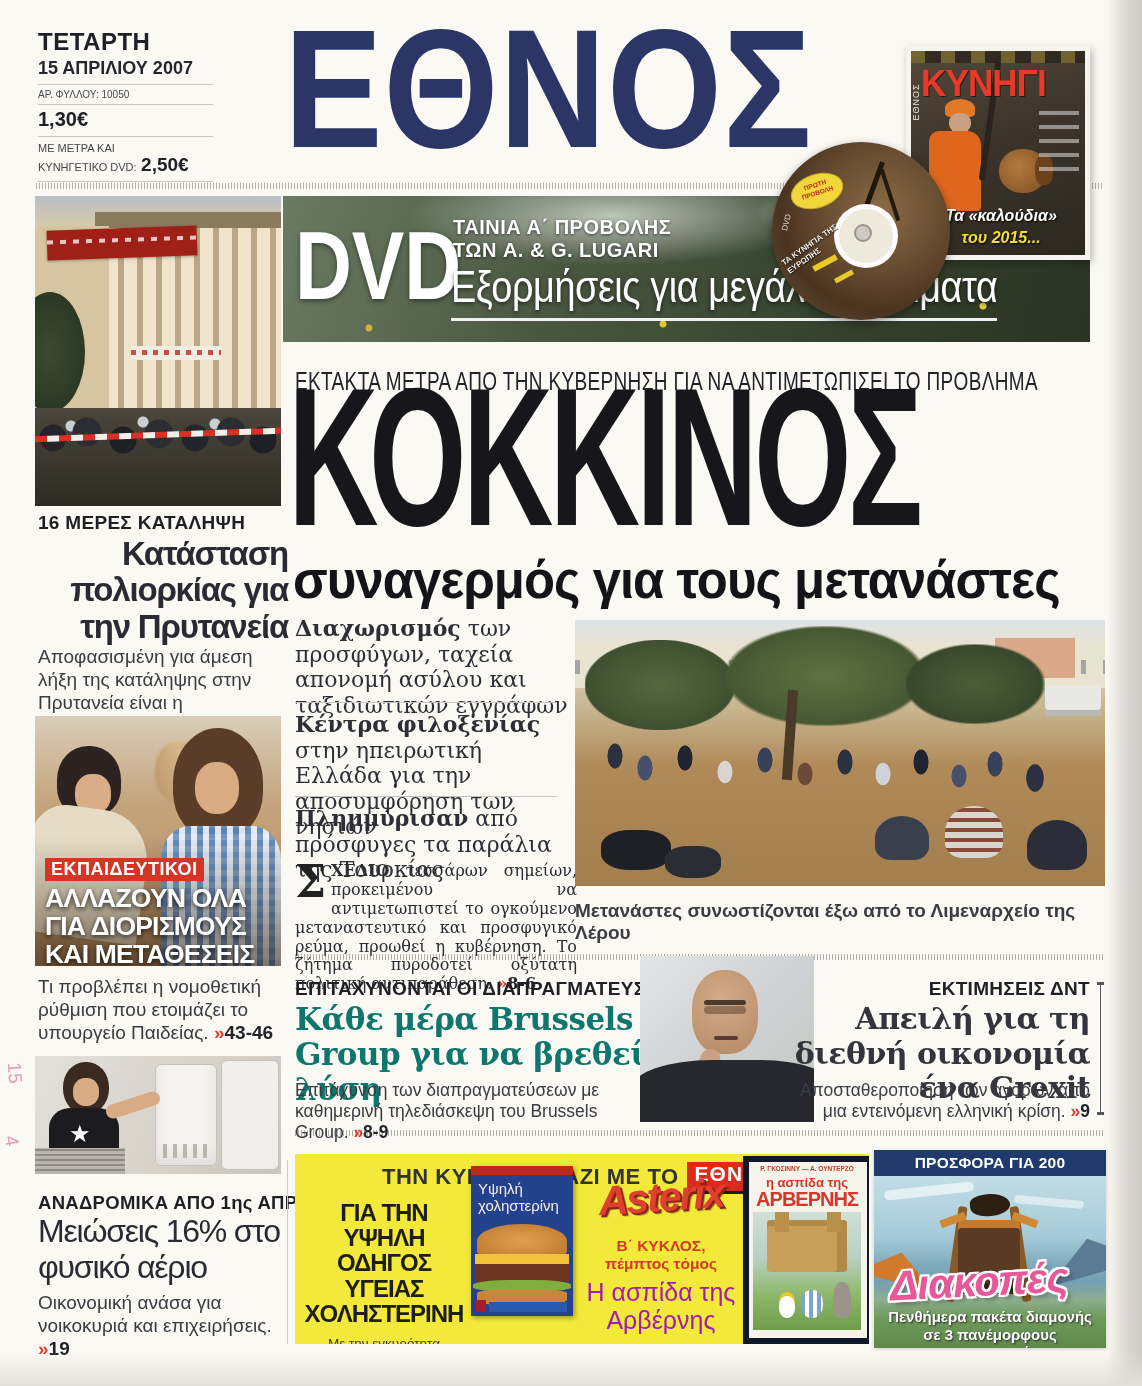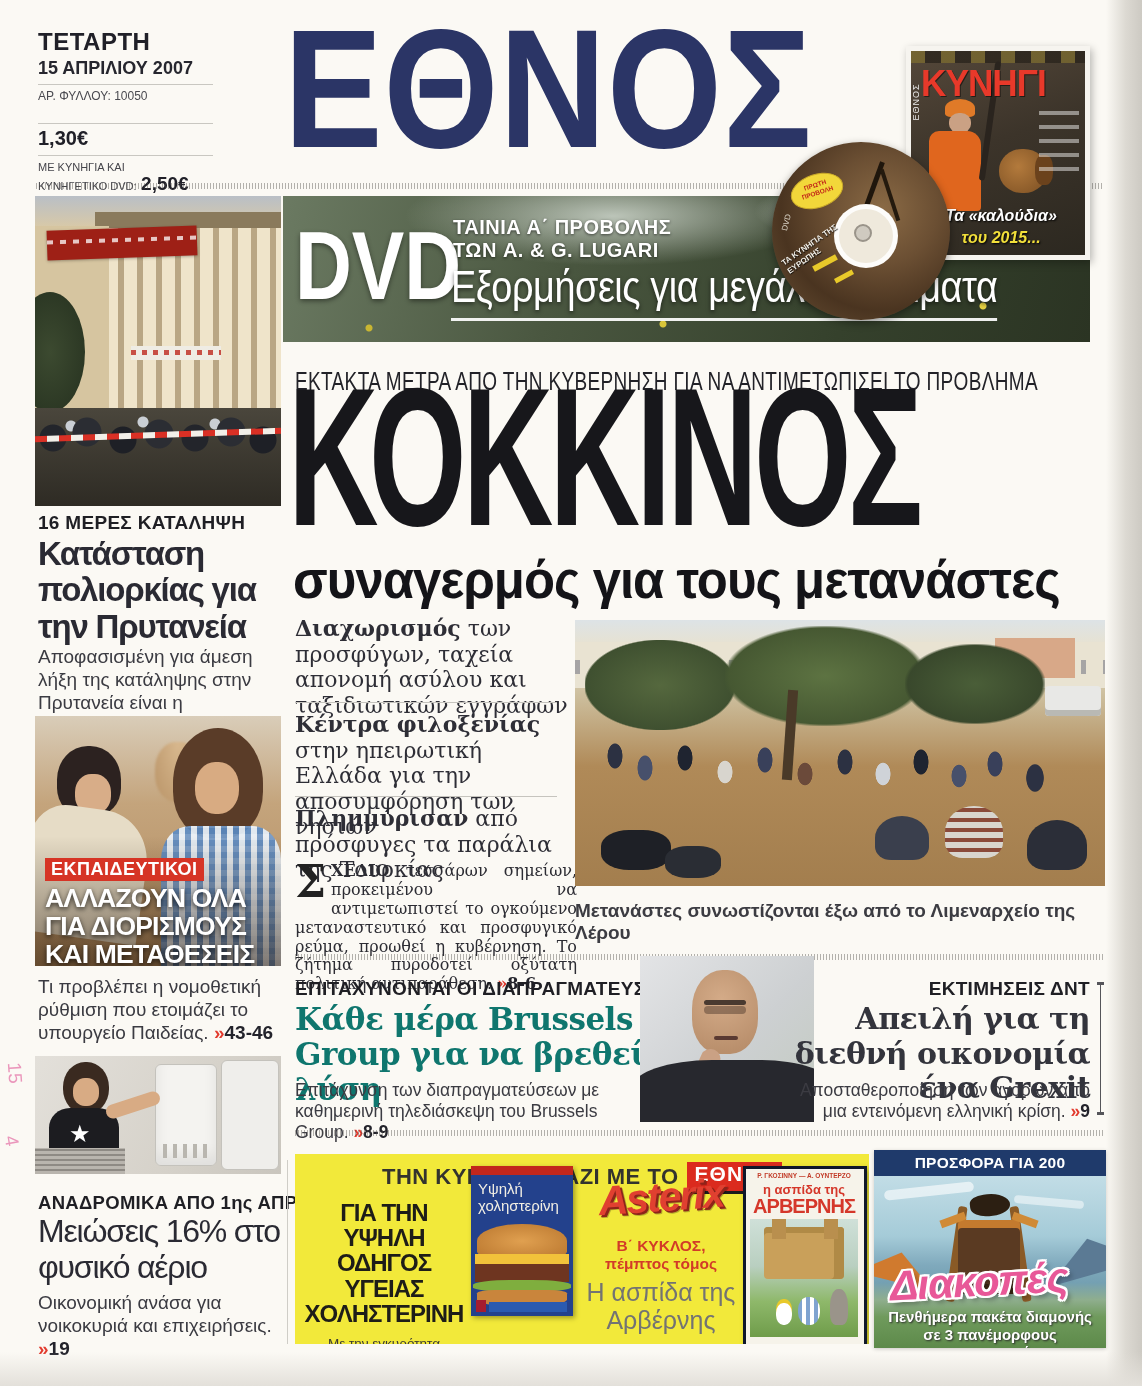--- a/index.html
+++ b/index.html
@@ -16,23 +16,23 @@
   .ctr{text-align:center;}
 </style>
 </head>
 <body>
 
 <div id="page">
 
   <div class="abs" style="left:38px;top:28px;width:175px;">
     <div style="font-weight:bold;font-size:24px;letter-spacing:.5px;color:#202028;">ΤΕΤΑΡΤΗ</div>
     <div class="hair" style="font-weight:bold;font-size:18px;color:#26262e;padding:2px 0 5px;">15 ΑΠΡΙΛΙΟΥ 2007</div>
-    <div class="hair" style="font-size:12px;color:#4a4a50;padding:4px 0 20px;">ΑΡ. ΦΥΛΛΟΥ: 10050</div>
+    <div class="hair" style="font-size:10px;color:#4a4a50;padding:4px 0 4px;">ΑΡ. ΦΥΛΛΟΥ: 10050</div>
     <div class="hair" style="font-weight:bold;font-size:20px;color:#202028;padding:3px 0 5px;">1,30€</div>
-    <div style="font-size:11px;color:#45454b;padding-top:5px;">ΜΕ ΚΥΝΗΓΙΑ ΚΑΙ</div>
+    <div style="font-size:11px;color:#45454b;padding-top:5px;">ΜΕ ΜΕΤΡΑ ΚΑΙ</div>
     <div class="hair" style="padding-bottom:5px;">
       <span style="font-size:11px;color:#45454b;">ΚΥΝΗΓΕΤΙΚΟ DVD:</span>
       <span style="font-weight:bold;font-size:19px;color:#202028;">2,50€</span>
     </div>
     <div style="font-weight:bold;font-size:21px;color:#e6423a;padding-top:10px;">www.ethnos.gr</div>
   </div>
 
   <div class="abs nowrap" style="left:284px;top:18px;font-size:168px;line-height:.85;font-weight:bold;color:#2b3566;
               transform:scaleX(.88);transform-origin:left top;letter-spacing:1px;">ΕΘΝΟΣ</div>
   <div class="abs micro" style="left:36px;top:183px;width:1068px;"></div>
@@ -111,21 +111,21 @@
            radial-gradient(circle at 196px 24px,#2b2d33 0 14px,transparent 15px),
            radial-gradient(circle at 228px 32px,#1e2026 0 13px,transparent 14px),
            radial-gradient(circle at 36px 18px,#c9ced4 0 5px,transparent 6px),
            radial-gradient(circle at 108px 14px,#c9ced4 0 5px,transparent 6px),
            radial-gradient(circle at 180px 16px,#c9ced4 0 5px,transparent 6px),
            linear-gradient(180deg,#4a463c,#2e2b24);"></div>
     <div class="abs" style="left:0;top:236px;width:100%;height:6px;background:repeating-linear-gradient(90deg,#d93025 0 12px,#f2efe8 12px 24px);transform:rotate(-2deg);"></div>
   </div>
 
   <div class="abs kick" style="left:38px;top:512px;font-size:19px;">16 ΜΕΡΕΣ ΚΑΤΑΛΗΨΗ</div>
-  <div class="abs" style="left:38px;top:536px;width:250px;font-size:33px;font-weight:bold;line-height:1.1;letter-spacing:-1.2px;color:#2a2a33;">Κατάσταση πολιορκίας για την Πρυτανεία</div>
+  <div class="abs" style="left:38px;top:536px;width:250px;font-size:33px;font-weight:bold;line-height:1.1;letter-spacing:-1.2px;color:#2a2a33;text-align:right;">Κατάσταση πολιορκίας για την Πρυτανεία</div>
   <div class="abs" style="left:38px;top:646px;width:246px;font-size:19px;line-height:1.2;color:#3b3b42;">
     <span>Αποφασισμένη για άμεση λήξη της κατάληψης στην Πρυτανεία είναι η κυβέρνηση. </span><span class="chev">»</span><span class="pg">20, 29</span>
   </div>
 
   <div class="abs" style="left:35px;top:716px;width:246px;height:250px;overflow:hidden;background:linear-gradient(180deg,#d9cdb9 0%,#c4a47c 35%,#b08a5e 100%);">
     <div class="abs" style="left:120px;top:26px;width:46px;height:60px;background:radial-gradient(ellipse at top,#d8b88e,#b99468);border-radius:45%;filter:blur(1px);"></div>
     <div class="abs" style="left:22px;top:30px;width:64px;height:70px;background:#2c2220;border-radius:48% 48% 40% 40%;"></div>
     <div class="abs" style="left:40px;top:58px;width:36px;height:40px;background:#d8ad88;border-radius:45%;"></div>
     <div class="abs" style="left:-10px;top:92px;width:120px;height:130px;background:#e6dcc6;border-radius:30% 40% 0 0;transform:rotate(8deg);"></div>
     <div class="abs" style="left:138px;top:12px;width:90px;height:110px;background:#5a3c28;border-radius:50% 50% 42% 42%;"></div>
@@ -264,24 +264,24 @@
       <div class="abs" style="left:2px;top:114px;width:98px;height:12px;background:#7fae3e;border-radius:40%;"></div>
       <div class="abs" style="left:6px;top:124px;width:90px;height:16px;background:#c9853c;border-radius:20% 20% 40% 40%;"></div>
       <div class="abs" style="left:5px;bottom:4px;width:10px;height:12px;background:#a51c30;"></div>
       <div class="abs" style="left:18px;bottom:4px;width:78px;height:10px;background:#2a5ab0;"></div>
     </div>
 
     <div class="abs ctr" style="left:288px;top:20px;width:156px;">
       <div style="font-weight:bold;font-style:italic;font-size:41px;color:#e04030;letter-spacing:-2px;transform:rotate(-4deg);
                   text-shadow:2px 2px 0 #8e241a, 3px 3px 0 rgba(0,0,0,.25);">Asterix</div>
       <div style="font-weight:bold;font-size:15.5px;color:#d23b28;margin-top:16px;">Β΄ ΚΥΚΛΟΣ, πέμπτος τόμος</div>
-      <div style="font-size:25px;color:#737373;line-height:1.1;margin-top:6px;">Η ασπίδα της Αρβέρνης</div>
-    </div>
-
-    <div class="abs" style="left:448px;top:12px;width:118px;height:176px;background:#f6f3ea;border:3px solid #0f172a;box-shadow:3px 3px 6px rgba(0,0,0,.3);overflow:hidden;">
+      <div style="font-size:25px;color:#a21caf;line-height:1.1;margin-top:6px;">Η ασπίδα της Αρβέρνης</div>
+    </div>
+
+    <div class="abs" style="left:448px;top:2px;width:118px;height:176px;background:#f6f3ea;border:6px solid #0f172a;box-shadow:3px 3px 6px rgba(0,0,0,.3);overflow:hidden;">
       <div class="abs ctr" style="left:2px;top:3px;width:112px;font-size:6.5px;color:#c23b28;font-weight:bold;">Ρ. ΓΚΟΣΙΝΝΥ — Α. ΟΥΝΤΕΡΖΟ</div>
       <div class="abs ctr" style="left:2px;top:13px;width:112px;font-size:13px;font-weight:bold;color:#d5372a;">η ασπίδα της</div>
       <div class="abs ctr" style="left:2px;top:26px;width:112px;font-size:20px;font-weight:bold;letter-spacing:-1px;color:#d5372a;">ΑΡΒΕΡΝΗΣ</div>
       <div class="abs" style="left:4px;top:50px;width:108px;height:118px;background:linear-gradient(180deg,#cfe0d8 0%,#b9cfc0 40%,#8eb86a 70%,#6f9c4a 100%);"></div>
       <div class="abs" style="left:18px;top:58px;width:80px;height:52px;background:#c9a05a;border-radius:4px;
                   box-shadow:inset 0 6px 0 #b08a46, inset -10px 0 0 #b08a46;"></div>
       <div class="abs" style="left:26px;top:50px;width:14px;height:20px;background:#b98f4e;"></div>
       <div class="abs" style="left:78px;top:50px;width:14px;height:20px;background:#b98f4e;"></div>
       <div class="abs" style="left:30px;top:134px;width:16px;height:22px;background:#fff;border-radius:45%;box-shadow:0 -4px 0 #e8c92a;"></div>
       <div class="abs" style="left:52px;top:128px;width:22px;height:28px;background:repeating-linear-gradient(90deg,#7fa3d0 0 4px,#fff 4px 8px);border-radius:45%;"></div>

